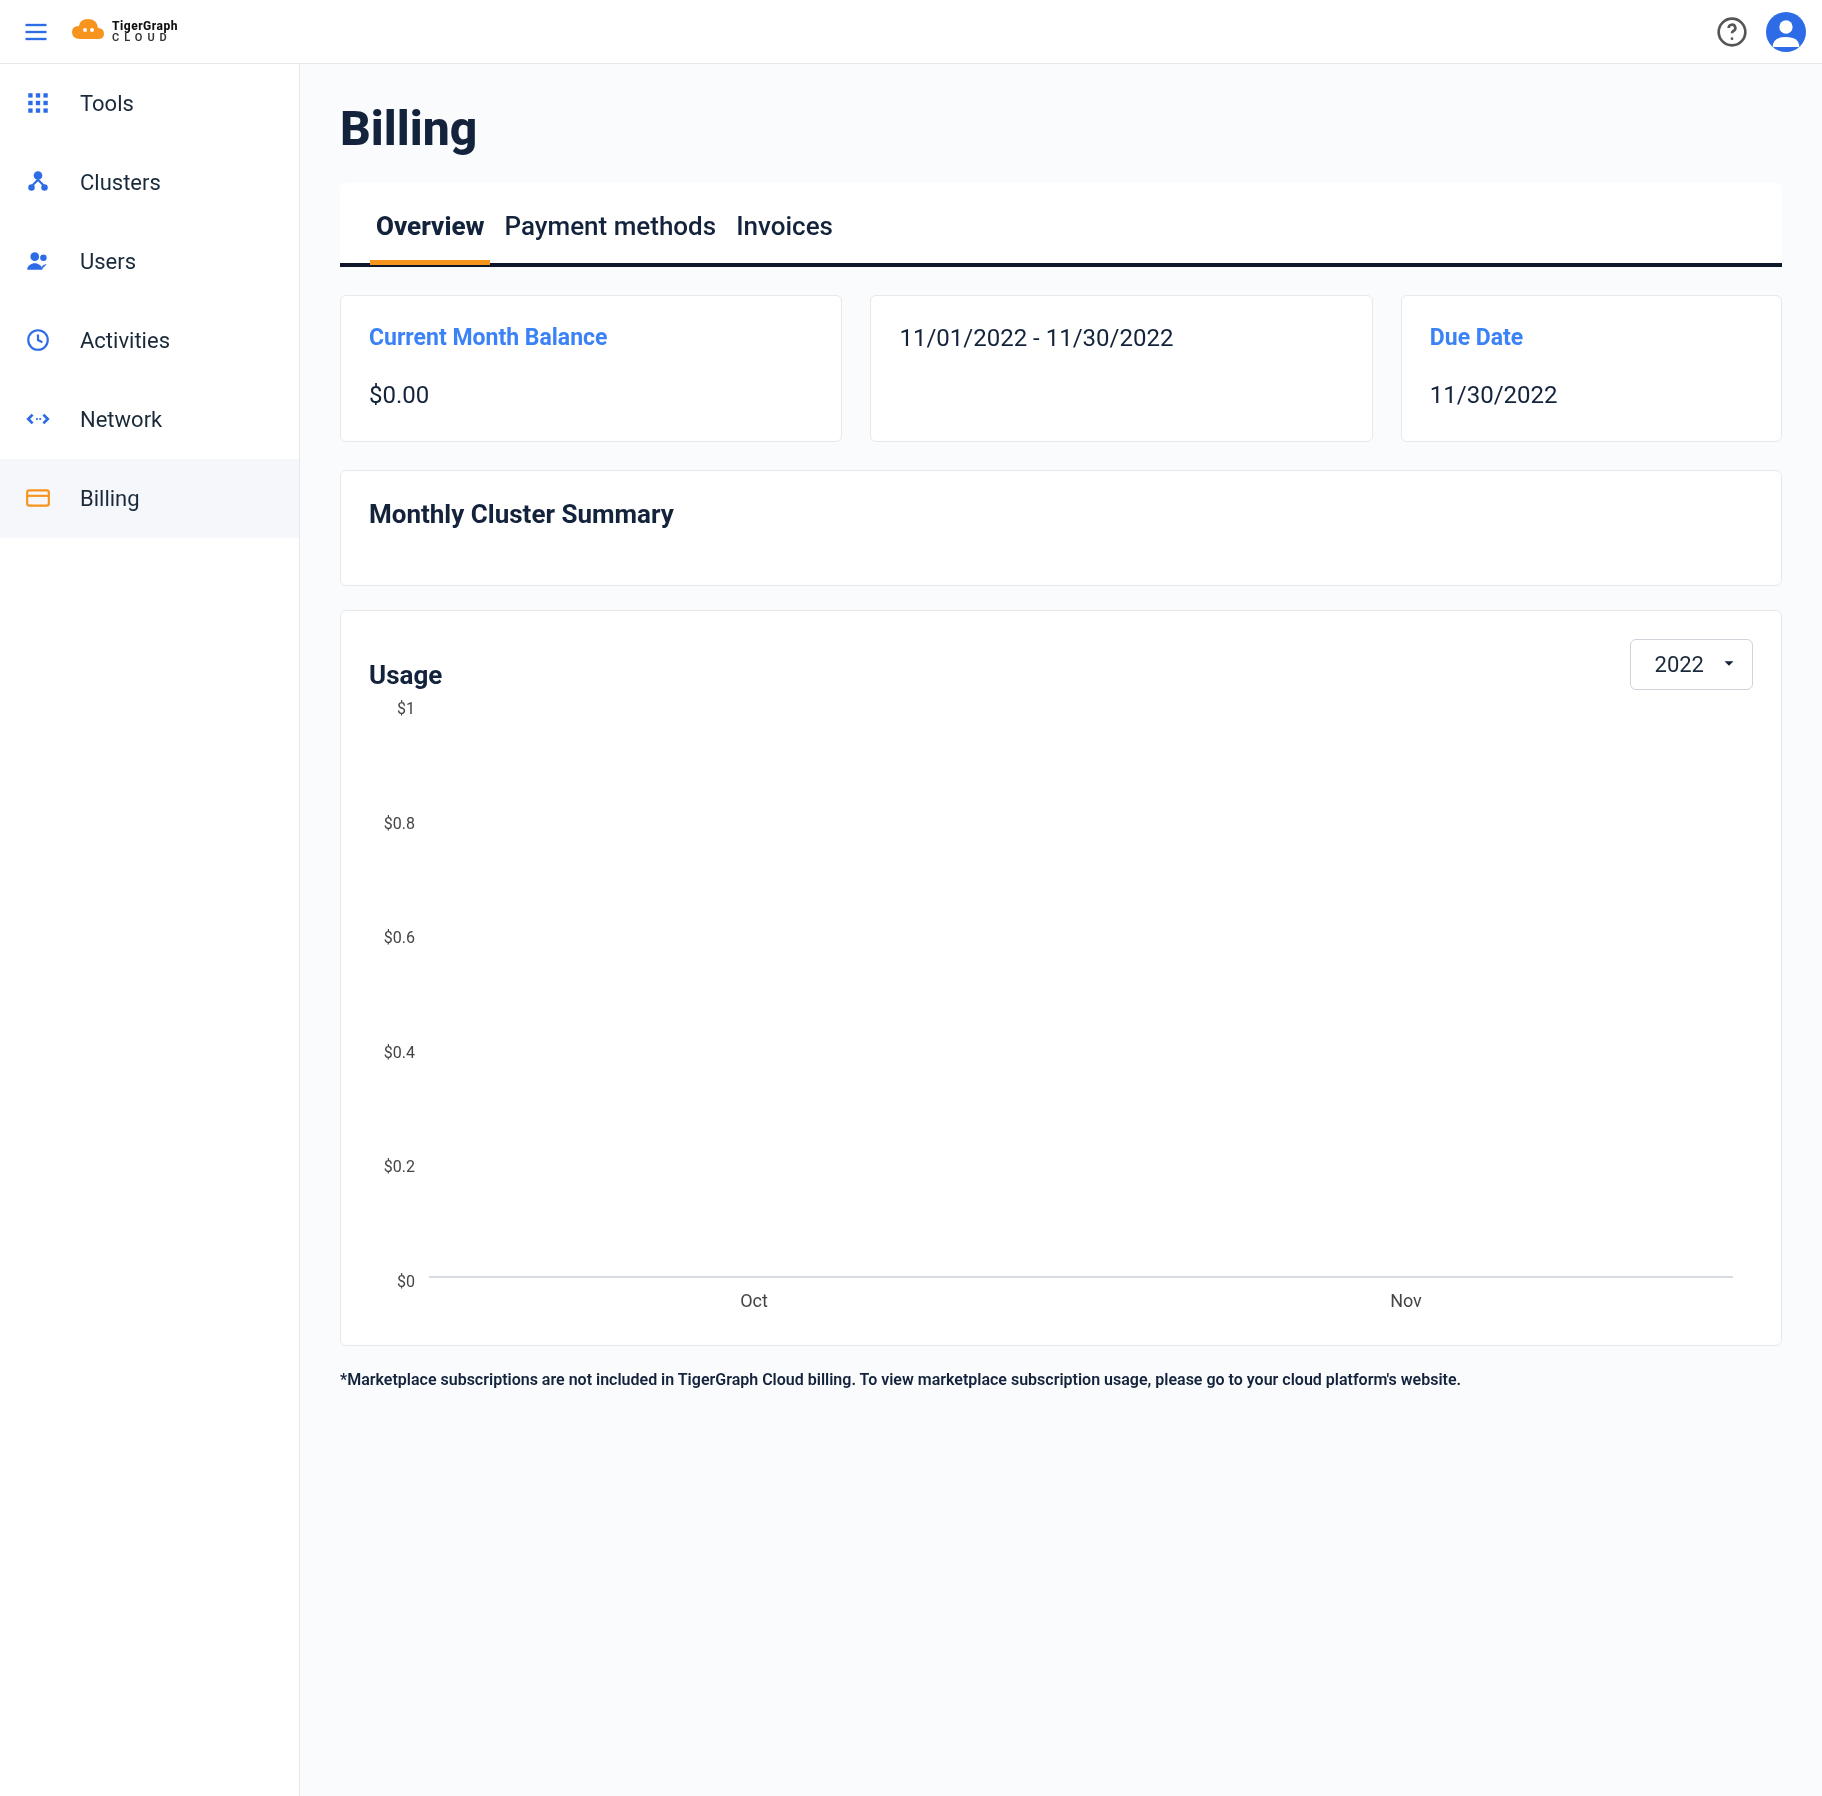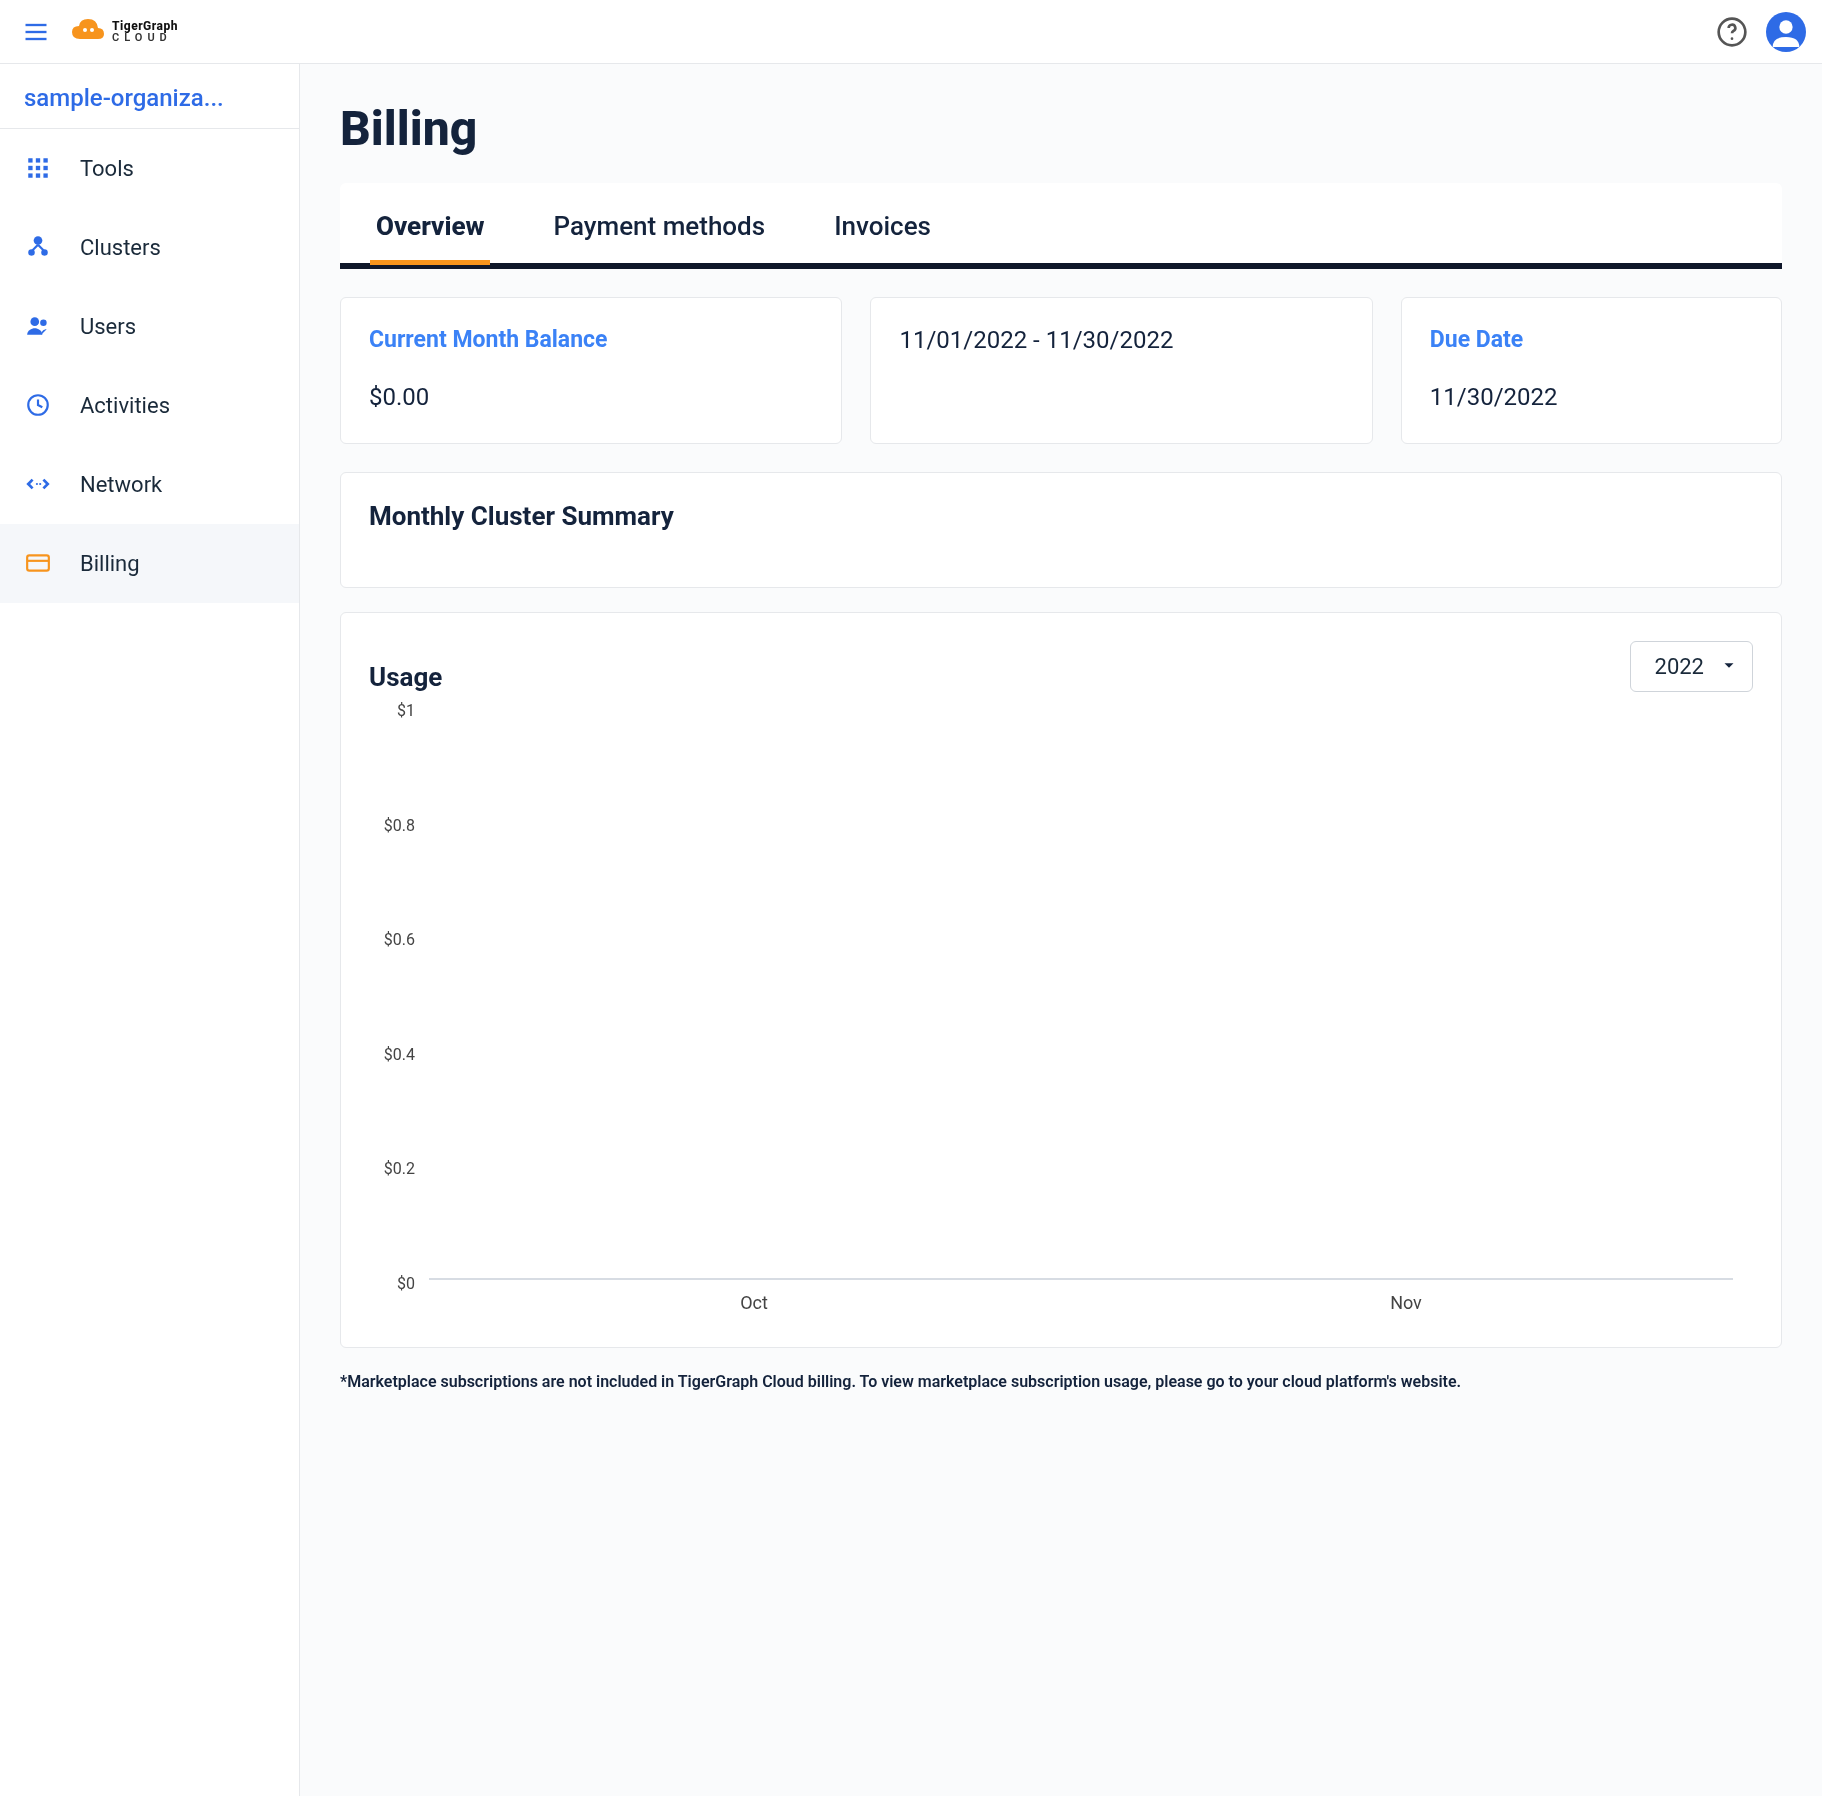--- a/index.html
+++ b/index.html
@@ -91,23 +91,23 @@
     color:#14233c;
     margin-bottom: 26px;
   }
   .content-panel {
     background:#fff;
     border:1px solid #e6e8eb;
     border-radius:6px;
   }
   .tabs {
     display:flex;
-    gap:69px;
+    gap:20px;
     padding: 0 36px;
-    border-bottom: 6px solid #0f172a;
+    border-bottom: 4px solid #0f172a;
   }
   .tab {
     padding: 28px 0 22px 0;
     font-size: 26px;
     color:#14233c;
     cursor:pointer;
     position:relative;
     font-weight:500;
   }
   .tab.active {
@@ -275,21 +275,20 @@
           <circle cx="12" cy="12" r="12" fill="#2e6be6"></circle>
           <circle cx="12" cy="9" r="4" fill="#fff"></circle>
           <path d="M4 21 Q4 15 12 15 Q20 15 20 21 Z" fill="#fff"></path>
         </svg>
     </span>
   </div>
 </div>
 
 <div class="layout">
   <aside class="sidebar">
-    <div class="org-name">sample-organiza...</div>
     <nav class="nav">
       <div class="nav-item">
         <span class="nav-icon">
           <svg width="26" height="26" viewBox="0 0 24 24" fill="currentColor">
               <rect x="3" y="3" width="4" height="4"></rect>
               <rect x="10" y="3" width="4" height="4"></rect>
               <rect x="17" y="3" width="4" height="4"></rect>
               <rect x="3" y="10" width="4" height="4"></rect>
               <rect x="10" y="10" width="4" height="4"></rect>
               <rect x="17" y="10" width="4" height="4"></rect>

